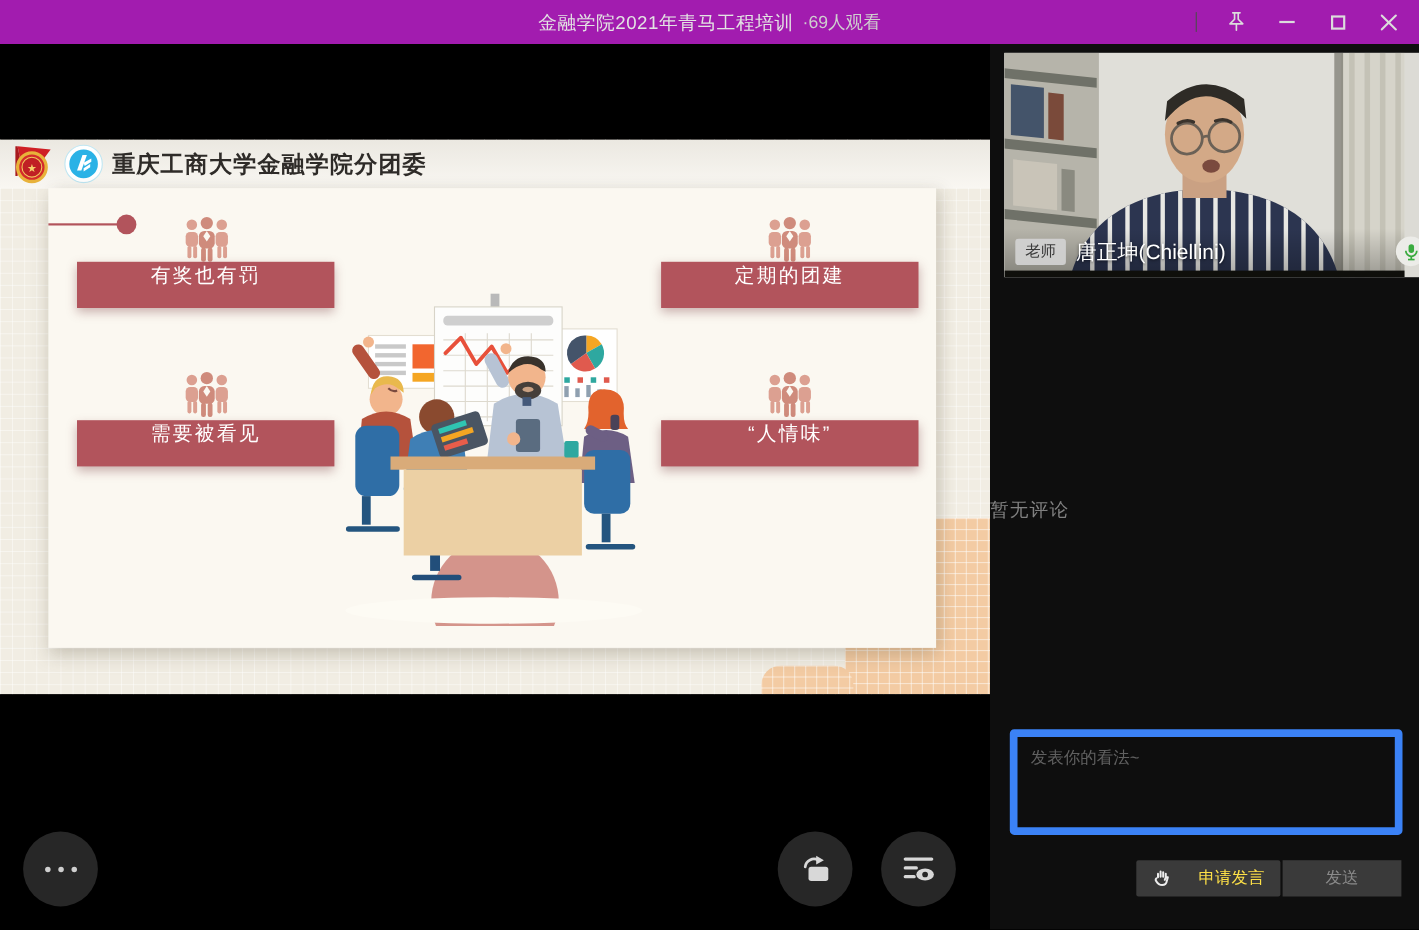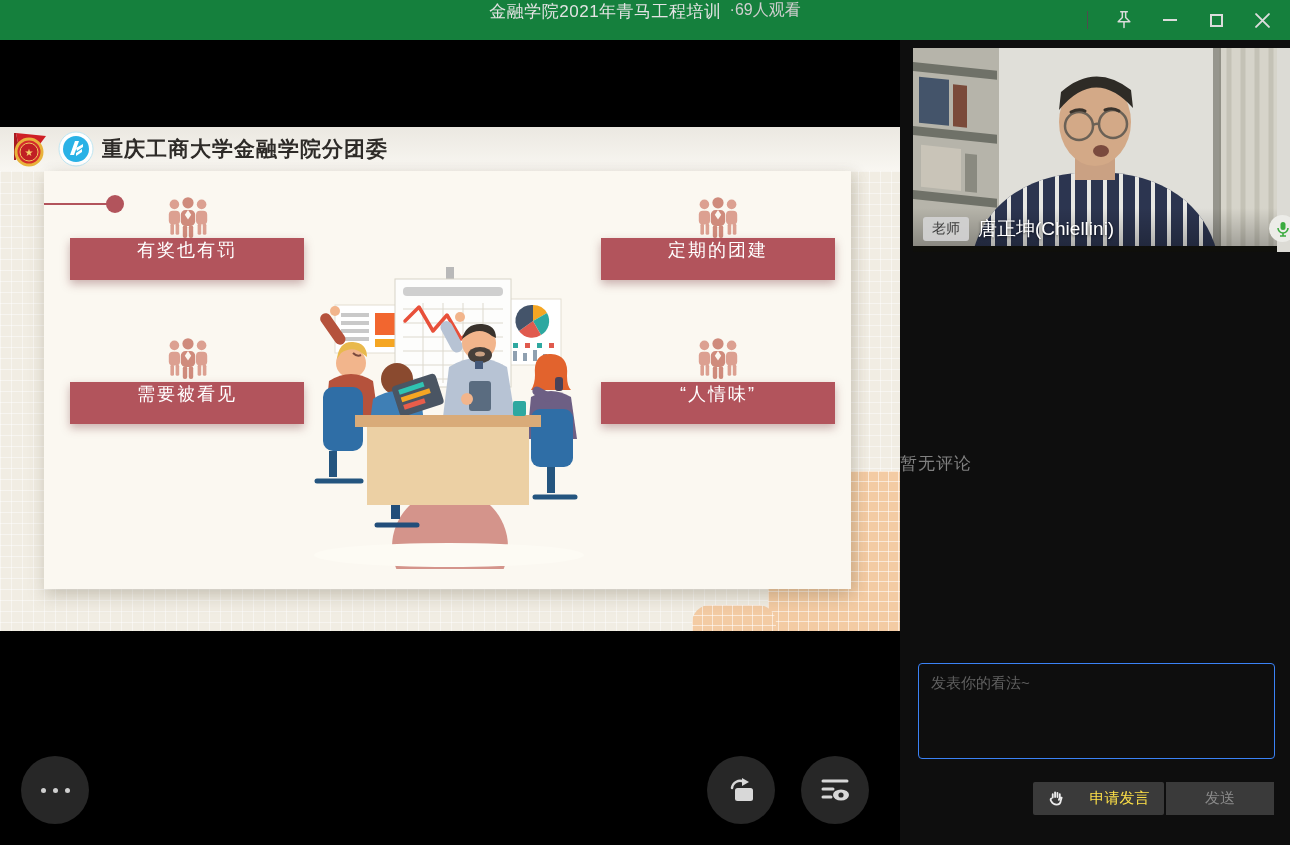--- a/index.html
+++ b/index.html
@@ -4,21 +4,21 @@
 <style>
   * { margin:0; padding:0; box-sizing:border-box; }
   html,body { width:1290px; height:845px; }
   body {
     position:relative; overflow:hidden; background:#000;
     font-family:"Liberation Sans", sans-serif;
   }
   
   .titlebar {
     position:absolute; left:0; top:0; width:1290px; height:40px;
-    background:#15803d; display:flex; justify-content:center;
+    background:#a21caf; display:flex; align-items:center; justify-content:center;
   }
   .titlebar-text { color:#e3e3e3; font-size:17px; letter-spacing:.5px; }
   .titlebar-viewers { color:#cfcfcf; font-size:16px; margin-left:8px; }
   .win-controls {
     position:absolute; right:8px; top:0; height:40px; display:flex; align-items:center; gap:6px;
   }
   .win-divider { width:1px; height:18px; background:#4d4d4d; margin-right:10px; }
   .win-btn {
     width:40px; height:40px; display:flex; align-items:center; justify-content:center;
     background:transparent; border:none; cursor:pointer;
@@ -116,21 +116,21 @@
   .mic-indicator {
     position:absolute; right:9px; bottom:10px; width:27px; height:27px; border-radius:50%;
     background:#ecece8; display:flex; align-items:center; justify-content:center;
   }
   .empty-comments {
     position:absolute; left:0; top:412px; width:390px; 
     color:#808080; font-size:17px; letter-spacing:1px;
   }
   .comment-input {
     position:absolute; left:18px; top:623px; width:357px; height:96px;
-    background:transparent; border:1px solid #3b82f6; border-radius:4px;
+    background:transparent; border:7px solid #3b82f6; border-radius:4px;
     color:#4d7c0f; font-size:15px; padding:10px 12px; resize:none; outline:none;
     font-family:"Liberation Sans", sans-serif;
   }
   .comment-input::placeholder { color:#606060; }
   .sidebar-actions { position:absolute; left:0; top:742px; width:390px; height:32px; }
   .request-speak {
     position:absolute; left:133px; top:0; width:131px; height:33px;
     background:#3a3a3a; border:none; border-radius:2px; cursor:pointer;
     color:#fde047; font-size:15px; display:flex; align-items:center; justify-content:center; gap:25px;
     font-family:"Liberation Sans", sans-serif;

